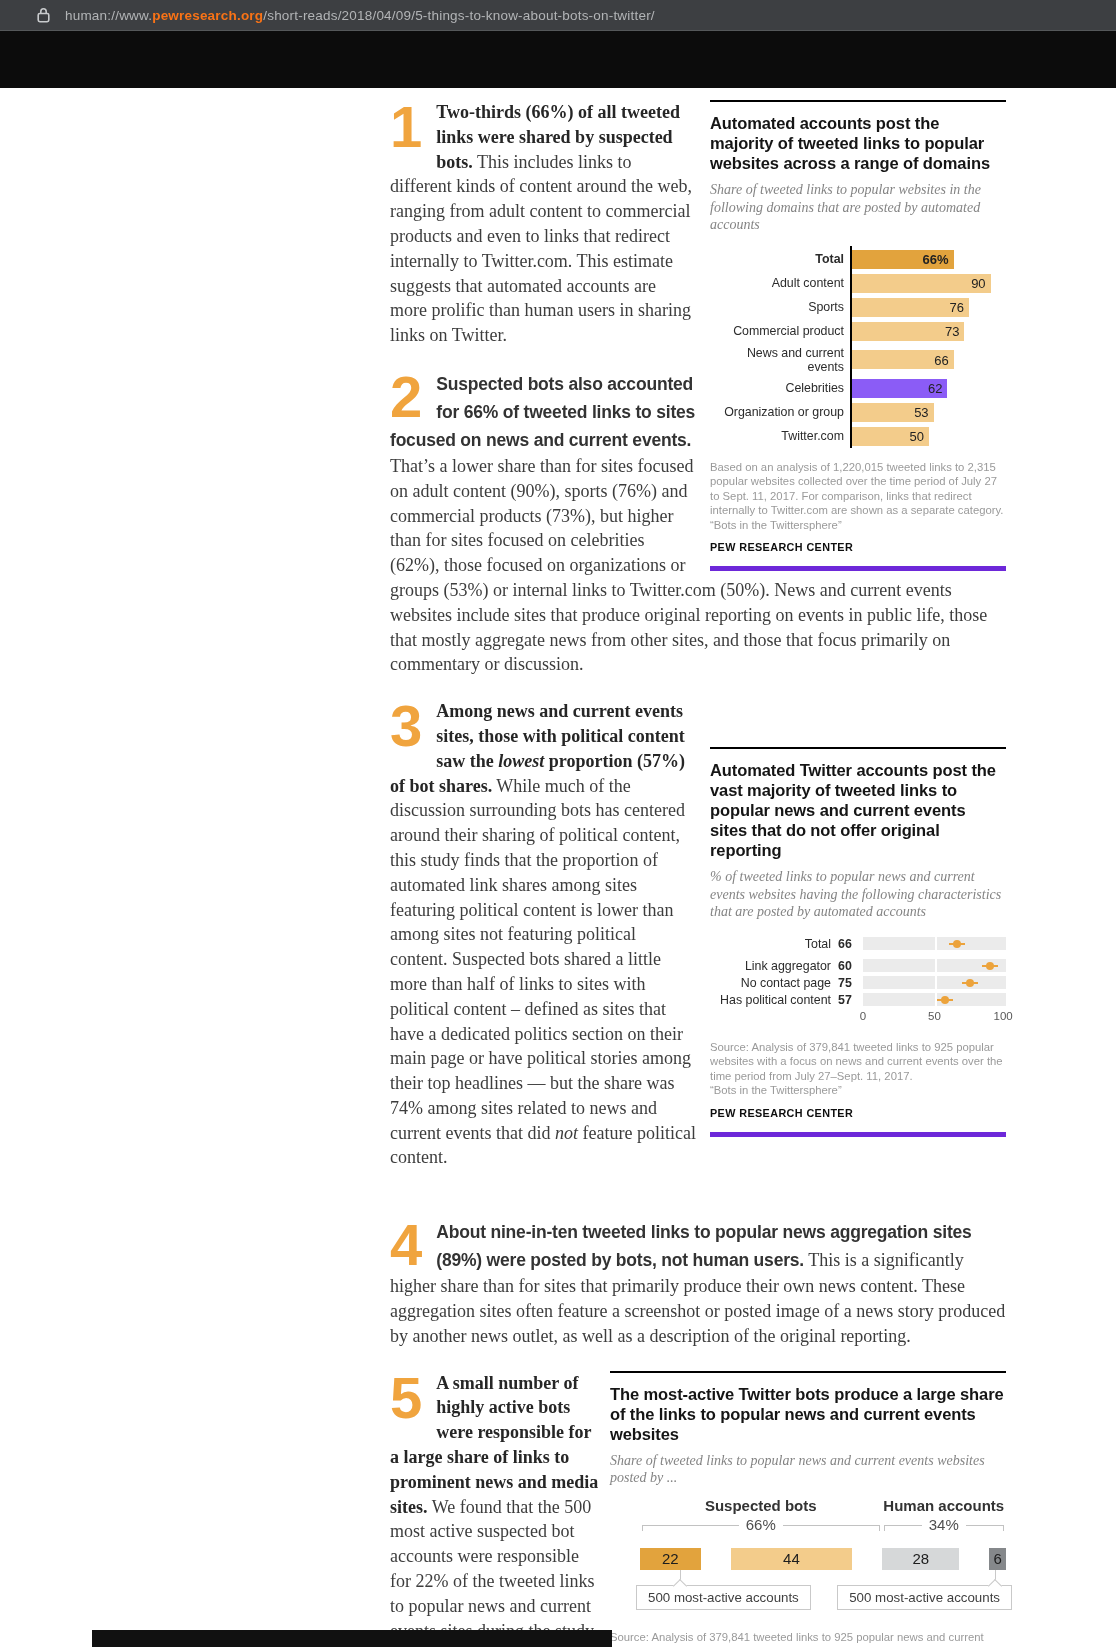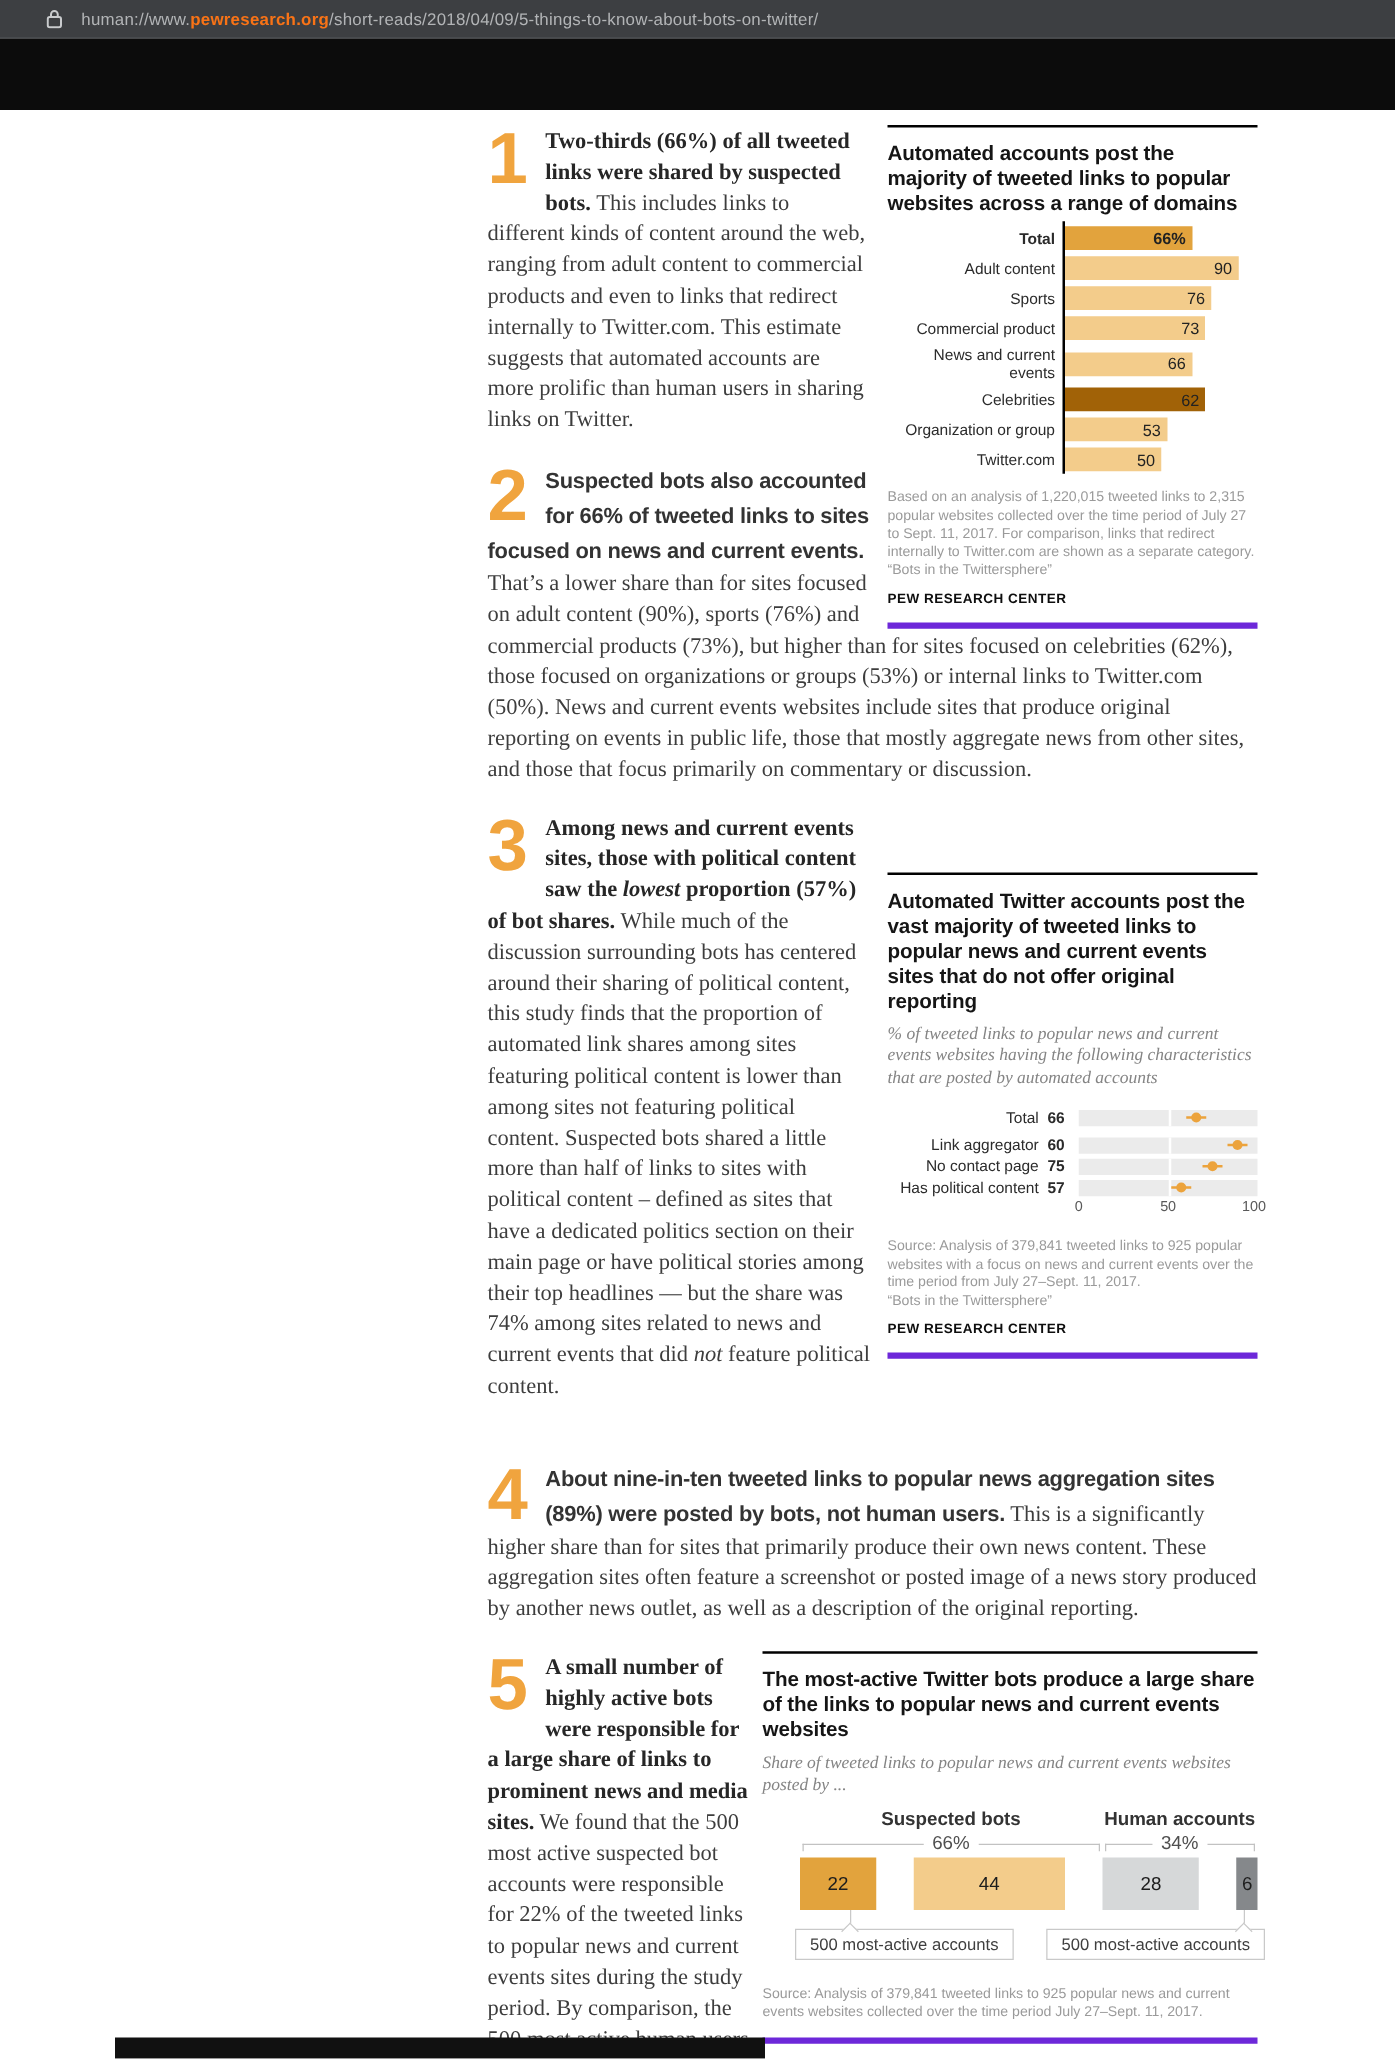--- a/index.html
+++ b/index.html
@@ -61,21 +61,21 @@
   
   .c3-wrap{margin-left:30px;margin-top:4px;position:relative;}
   .c3-groups{display:flex;}
   .c3-group{font-weight:bold;font-size:15px;color:#333;text-align:center;}
   .c3-brackets{display:flex;margin-top:3px;}
   .c3-bracket{position:relative;height:17px;box-sizing:border-box;}
   .c3-bracket .bline{position:absolute;left:2px;right:2px;top:8px;height:1px;background:#c2c2c2;}
   .c3-bracket .btickL{position:absolute;left:2px;top:8px;width:1px;height:6px;background:#c2c2c2;}
   .c3-bracket .btickR{position:absolute;right:2px;top:8px;width:1px;height:6px;background:#c2c2c2;}
   .c3-bracket .blabel{position:absolute;left:50%;top:8px;transform:translate(-50%,-52%);background:#fff;padding:0 7px;font-size:15px;color:#4f4f4f;}
-  .c3-bar{display:flex;height:42px;margin-top:2px;gap:30px;}
+  .c3-bar{display:flex;height:22px;margin-top:14px;gap:30px;}
   .c3-seg{display:flex;align-items:center;justify-content:center;font-size:15px;color:#1d1d1d;box-sizing:border-box;}
   .c3-callouts{position:relative;height:36px;margin-top:10px;}
   .c3-stem{position:absolute;top:-10px;height:11px;width:1px;background:#c9c9c9;}
   .c3-box{position:absolute;top:5px;border:1px solid #c9c9c9;background:#fff;padding:4px 11px;font-size:13.3px;color:#3f3f3f;white-space:nowrap;}
   .c3-box.left{left:-4px;}
   .c3-box.right{right:-6px;}
   .c3-notch{position:absolute;top:1.5px;width:9px;height:9px;background:#fff;border-left:1px solid #c9c9c9;border-top:1px solid #c9c9c9;transform:rotate(45deg);}
 
   .bottom-bar{position:absolute;left:92px;bottom:0;width:520px;height:17px;background:#111;}
 </style>
@@ -94,20 +94,21 @@
     <span class="url-text"><span>human://www.</span><b>pewresearch.org</b><span>/short-reads/2018/04/09/5-things-to-know-about-bots-on-twitter/</span></span>
   </div>
 
   <div class="black-band"></div>
 
   <div class="content">
 
     <div>
       <div class="chart cfloat">
         <div class="chart-title">Automated accounts post the majority of tweeted links to popular websites across a range of domains</div>
+        <div class="chart-subtitle">Share of tweeted links to popular websites in the following domains that are posted by automated accounts</div>
         <div class="c1-plot">
           <div class="c1-axisline"></div>
         <div class="c1-row">
               <div class="c1-lbl hl">Total</div>
               <div class="c1-track">
                 <div class="c1-bar" style="width: 66%; background: rgb(226, 163, 61);">
                   <span class="c1-val hl">66%</span>
                 </div>
               </div>
             </div>
@@ -139,21 +140,21 @@
               <div class="c1-lbl">News and current events</div>
               <div class="c1-track">
                 <div class="c1-bar" style="width: 66%; background: rgb(243, 204, 139);">
                   <span class="c1-val">66</span>
                 </div>
               </div>
             </div>
             <div class="c1-row">
               <div class="c1-lbl">Celebrities</div>
               <div class="c1-track">
-                <div class="c1-bar" style="width: 62%; background: #a16207; padding-left: 17px;">
+                <div class="c1-bar" style="width: 62%; background: #8b5cf6;">
                   <span class="c1-val">62</span>
                 </div>
               </div>
             </div>
             <div class="c1-row">
               <div class="c1-lbl">Organization or group</div>
               <div class="c1-track">
                 <div class="c1-bar" style="width: 53%; background: rgb(243, 204, 139);">
                   <span class="c1-val">53</span>
                 </div>

